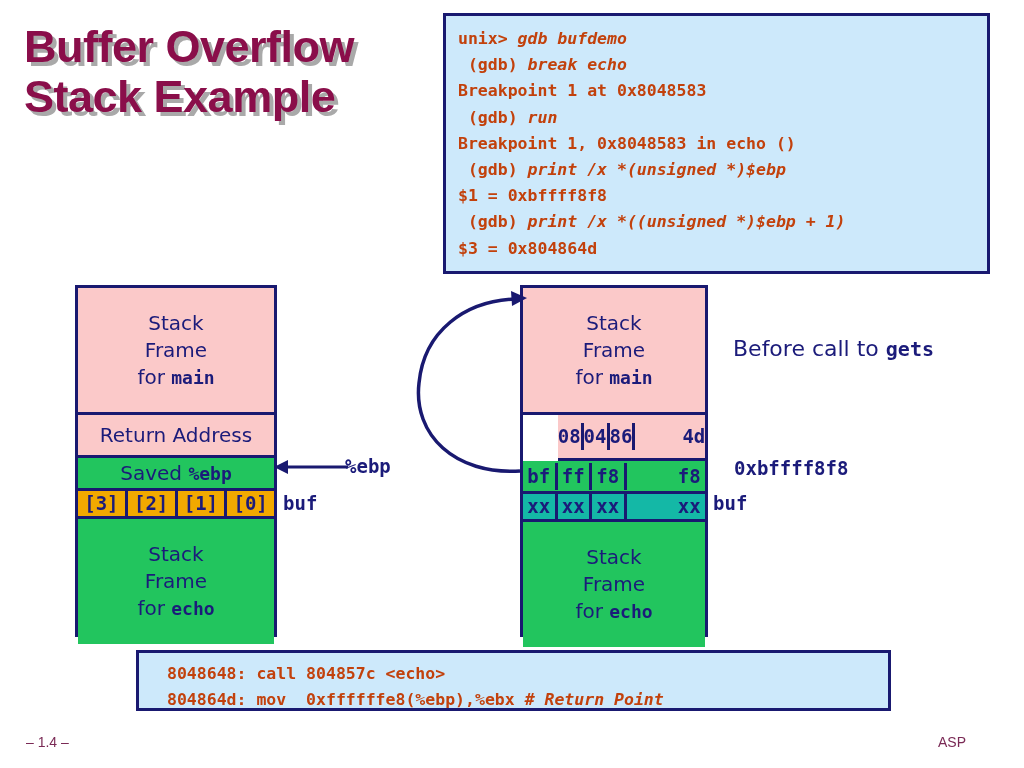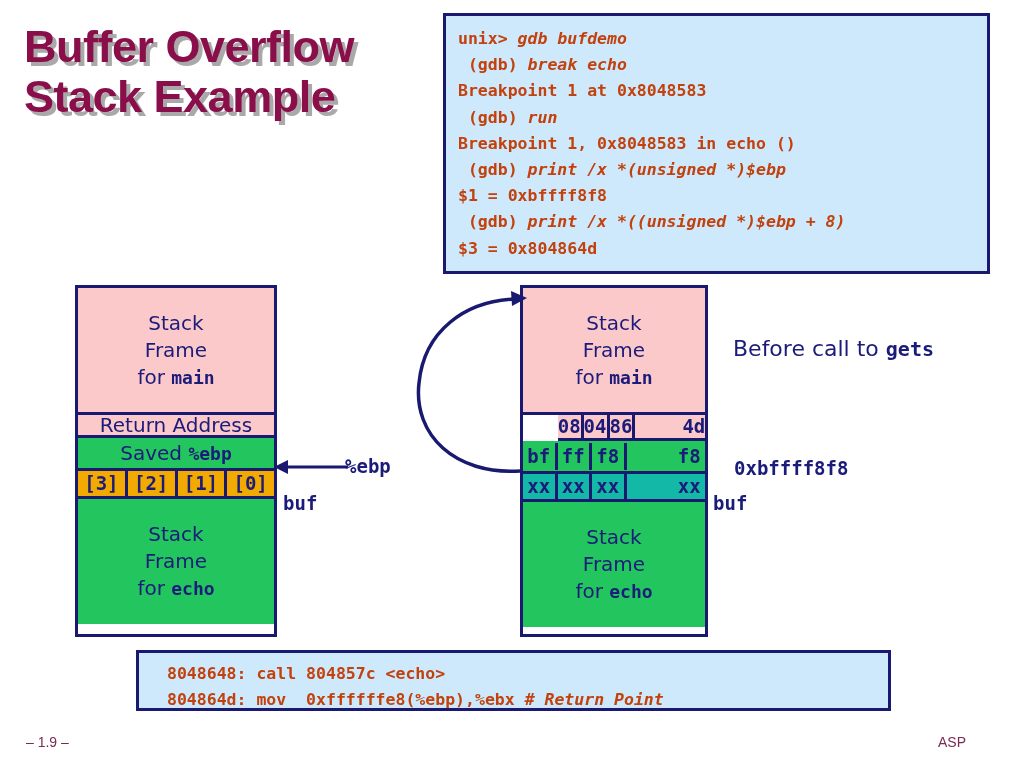--- a/index.html
+++ b/index.html
@@ -189,33 +189,33 @@
 <div id="slide-title">Buffer Overflow Stack Example</div>
 
 <div id="gdb-box" class="codebox">
   <div class="codeline"><span>unix&gt; </span><span class="it">gdb bufdemo</span><span></span></div>
   <div class="codeline"><span> (gdb) </span><span class="it">break echo</span><span></span></div>
   <div class="codeline"><span></span><span class="it"></span><span>Breakpoint 1 at 0x8048583</span></div>
   <div class="codeline"><span> (gdb) </span><span class="it">run</span><span></span></div>
   <div class="codeline"><span></span><span class="it"></span><span>Breakpoint 1, 0x8048583 in echo ()</span></div>
   <div class="codeline"><span> (gdb) </span><span class="it">print /x *(unsigned *)$ebp</span><span></span></div>
   <div class="codeline"><span></span><span class="it"></span><span>$1 = 0xbffff8f8</span></div>
-  <div class="codeline"><span> (gdb) </span><span class="it">print /x *((unsigned *)$ebp + 8)</span><span></span></div>
+  <div class="codeline"><span> (gdb) </span><span class="it">print /x *((unsigned *)$ebp + 1)</span><span></span></div>
   <div class="codeline"><span></span><span class="it"></span><span>$3 = 0x804864d</span></div>
 </div>
 
 <div id="stack-left" class="stack">
   <div class="cellrow pink" style="height:127px;">
     <div>
       <span class="frame-label">Stack</span>
       <span class="frame-label">Frame</span>
       <span class="frame-label"><span>for </span><span class="mono-inline">main</span></span>
     </div>
   </div>
-  <div class="cellrow pink" style="height:23px;">
+  <div class="cellrow pink" style="height:43px;">
     <span class="rowtext">Return Address</span>
   </div>
   <div class="cellrow yellow" style="height:33px;">
     <span class="rowtext"><span>Saved </span><span class="mono-inline">%ebp</span></span>
   </div>
   <div class="cellrow bufstrip" style="height:28px;">
     <div class="bufcell">[3]</div>
     <div class="bufcell">[2]</div>
     <div class="bufcell">[1]</div>
     <div class="bufcell">[0]</div>
@@ -237,21 +237,21 @@
 <span class="annot annot-mono" id="label-buf-l">buf</span>
 
 <div id="stack-right" class="stack">
   <div class="cellrow pink" style="height:127px;">
     <div>
       <span class="frame-label">Stack</span>
       <span class="frame-label">Frame</span>
       <span class="frame-label"><span>for </span><span class="mono-inline">main</span></span>
     </div>
   </div>
-  <div class="cellrow pink bytes" style="height:26px;margin-left:35px;">
+  <div class="cellrow pink bytes" style="height:46px;margin-left:35px;">
     <div class="byte">08</div>
     <div class="byte">04</div>
     <div class="byte">86</div>
     <div class="byte">4d</div>
   </div>
   <div class="cellrow yellow bytes" style="height:33px;">
     <div class="byte">bf</div>
     <div class="byte">ff</div>
     <div class="byte">f8</div>
     <div class="byte">f8</div>
@@ -279,14 +279,14 @@
 <span class="annot annot-mono" id="label-addr-r">0xbffff8f8</span>
 <span class="annot annot-mono" id="label-buf-r">buf</span>
 
 <div id="label-before"><span>Before call to </span><span class="mono-inline">gets</span></div>
 
 <div id="asm-box" class="codebox">
   <div class="codeline"><span>8048648: call 804857c &lt;echo&gt;</span><span class="it"></span></div>
   <div class="codeline"><span>804864d: mov  0xffffffe8(%ebp),%ebx </span><span class="it"># Return Point</span></div>
 </div>
 
-<div class="footer" id="footer-left">– 1.9 –</div>
+<div class="footer" id="footer-left">– 1.4 –</div>
 <div class="footer" id="footer-right">ASP</div>
 
 </body></html>

